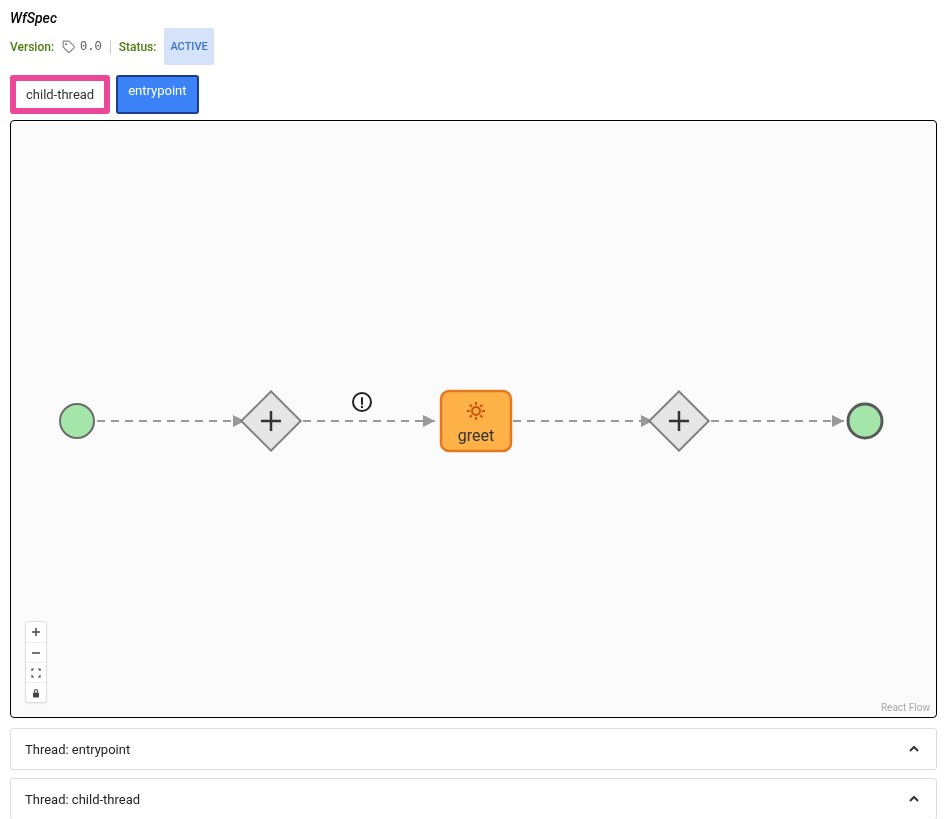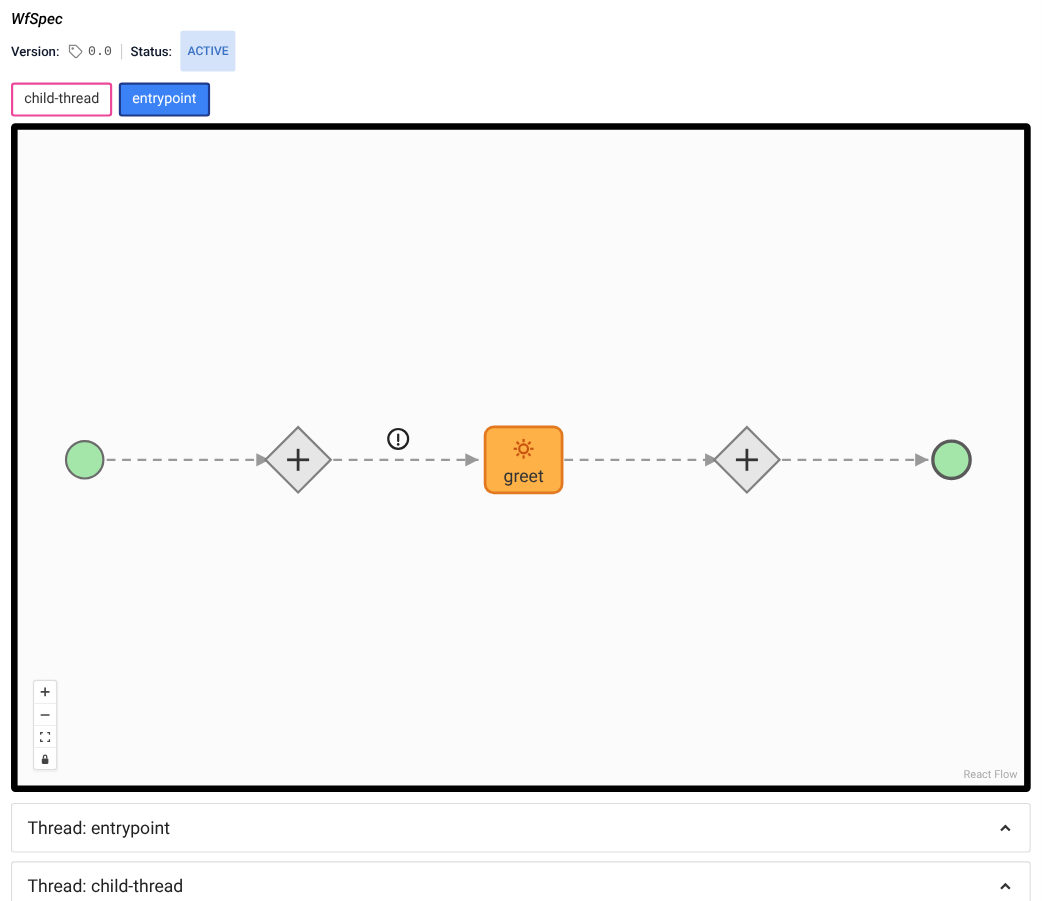--- a/index.html
+++ b/index.html
@@ -27,21 +27,21 @@
   }
   .meta-row {
     display: flex;
     align-items: center;
     gap: 8px;
     font-size: 12px;
     color: #555;
   }
   .meta-label {
     font-weight: 500;
-    color: #0f172a;
+    color: #4d7c0f;
   }
   .version-val {
     display: inline-flex;
     align-items: center;
     gap: 4px;
     font-family: Liberation Mono, monospace;
   }
   .status-badge {
     background: #d4e3f9;
     color: #3b72c4;
@@ -57,33 +57,33 @@
   }
   .tabs {
     display: flex;
     gap: 6px;
     margin-bottom: 0;
   }
   .tab {
     padding: 6px 10px;
     font-size: 13px;
     background: #fff;
-    border: 2px solid #ec4899;
+    border: 6px solid #ec4899;
     border-radius: 3px;
     cursor: pointer;
     color: #333;
   }
   .tab.active {
     background: #3b82f6;
     border: 2px solid #1e3a8a;
     color: #ffffff;
   }
   .canvas-wrap {
     position: relative;
-    border: 6px solid #000000;
+    border: 1px solid #000000;
     border-radius: 4px;
     margin-top: 6px;
     background: #fbfbfc;
     overflow: hidden;
   }
   .canvas {
     width: 100%;
     height: 596px;
     display: block;
   }
@@ -119,21 +119,21 @@
     margin-top: 10px;
   }
   .acc-item {
     border: 1px solid #ddd;
     border-radius: 3px;
     margin-bottom: 8px;
     padding: 12px 14px;
     display: flex;
     justify-content: space-between;
     align-items: center;
-    font-size: 16px;
+    font-size: 13px;
     color: #222;
     cursor: pointer;
     background: #fff;
   }
 </style>
 </head>
 <body>
 
 <div class="header">
   <div class="spec-type">WfSpec</div>

